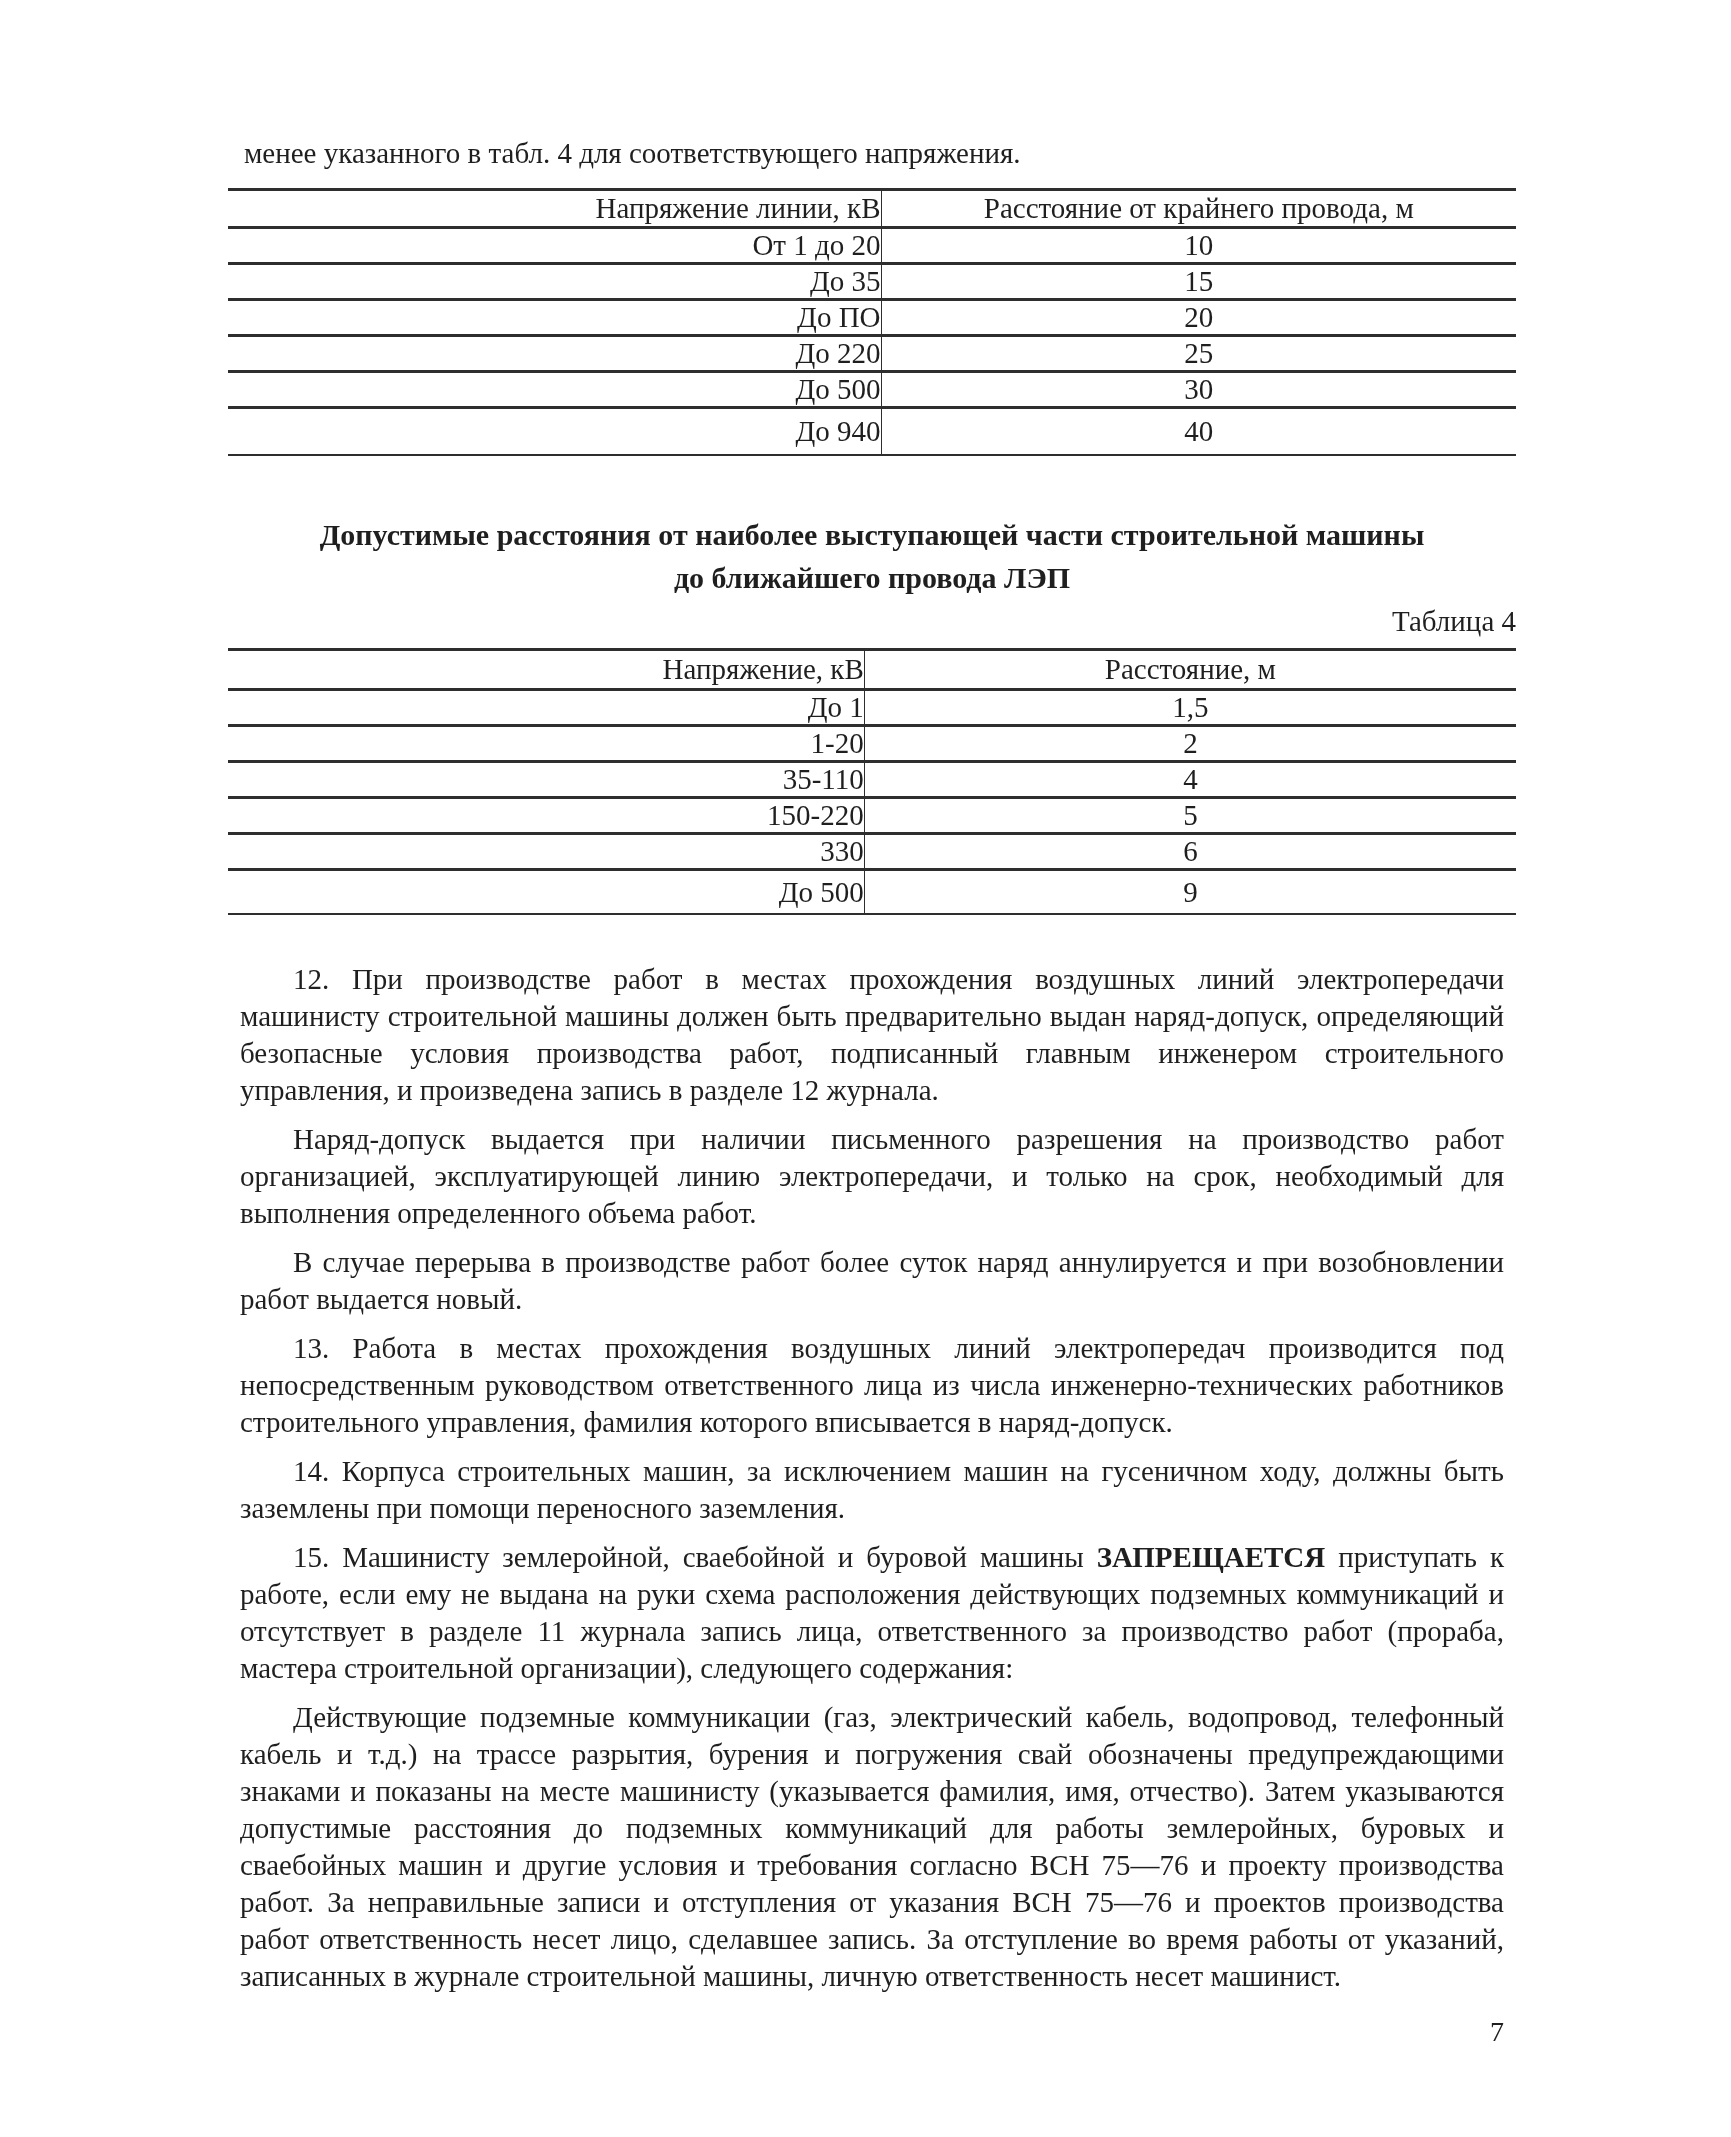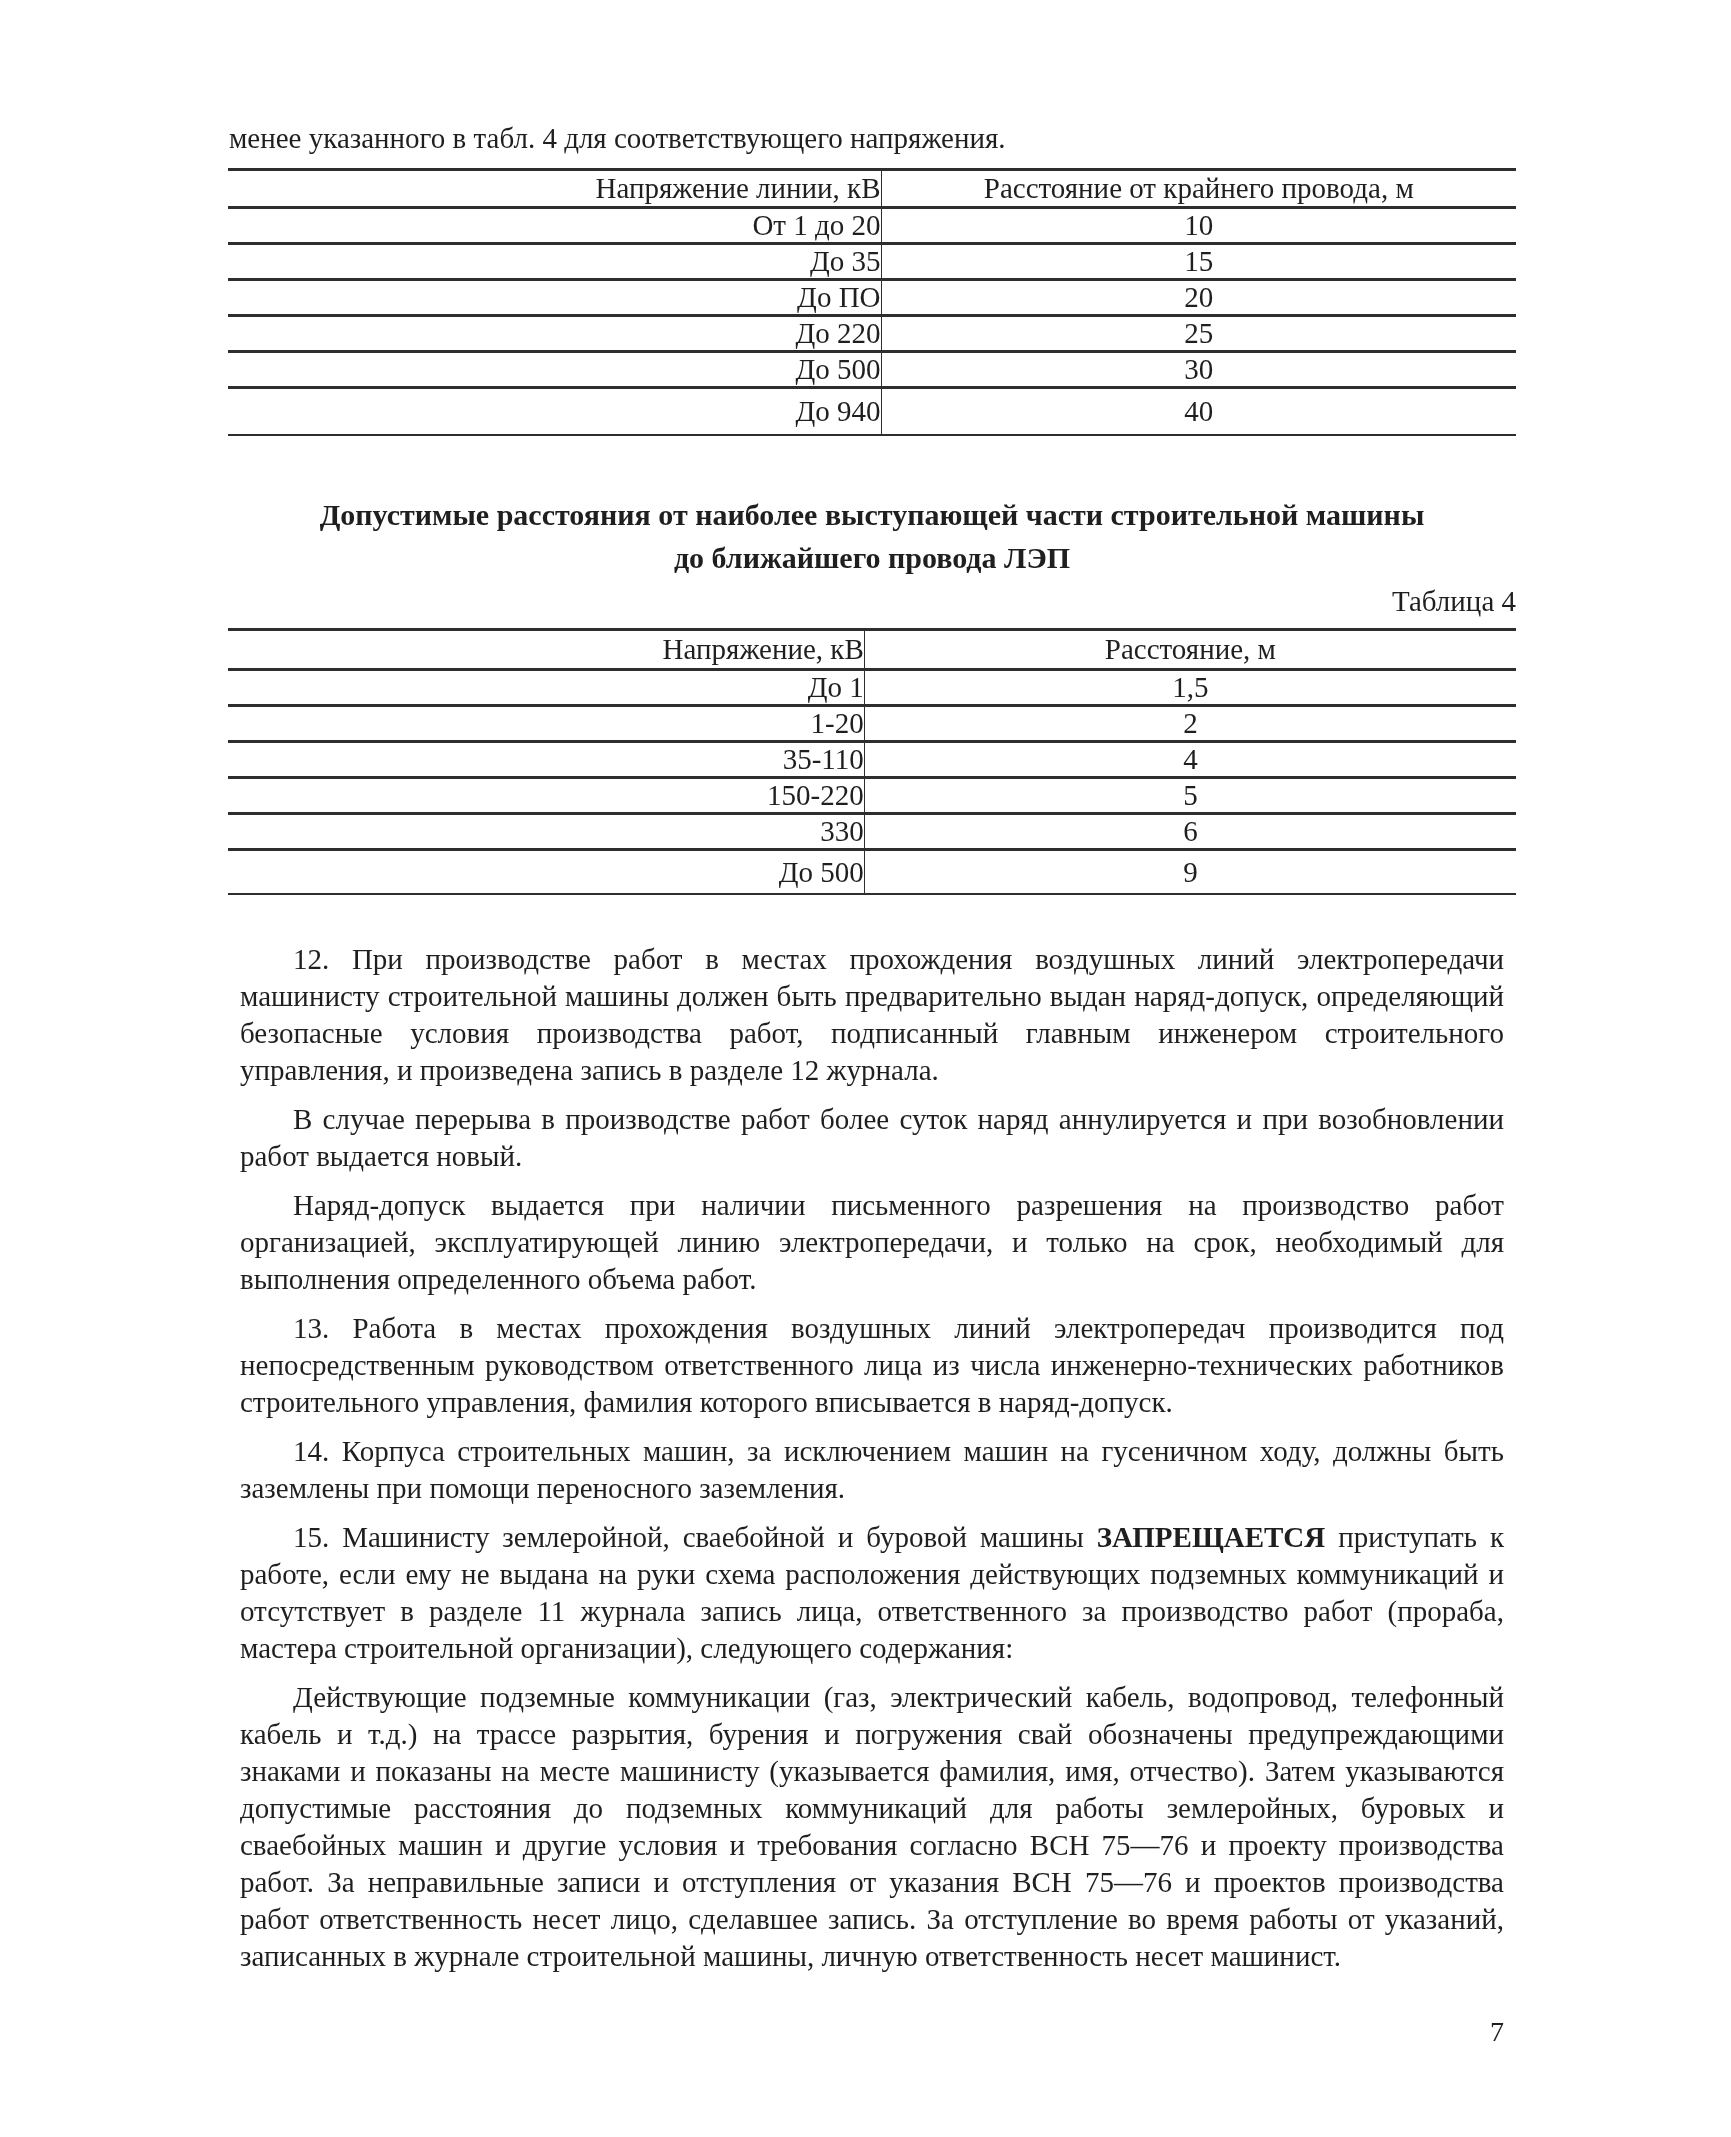--- a/index.html
+++ b/index.html
@@ -12,21 +12,21 @@
     color: #1f1f1f;
     overflow: hidden;
   }
   .content {
     position: absolute;
     left: 228px;
     top: 0;
     width: 1288px;
   }
   .intro {
-    margin: 1px;
+    margin: 16px;
     padding-top: 119px;
     font-size: 29px;
     line-height: 37px;
     text-align: left;
   }
   .tbl-label {
     font-size: 29px;
     line-height: 37px;
     text-align: right;
   }
@@ -170,22 +170,22 @@
         </tr>
         <tr>
           <td class="c1">До 500</td>
           <td>9</td>
         </tr>
       </tbody>
     </table>
 
     <div class="paragraphs" id="paragraphs">
         <p><span>12. При производстве работ в местах прохождения воздушных линий электропередачи машинисту строительной машины должен быть предварительно выдан наряд-допуск, определяющий безопасные условия производства работ, подписанный главным инженером строительного управления, и произведена запись в разделе 12 журнала.</span></p>
+        <p><span>Наряд-допуск выдается при наличии письменного разрешения на производство работ организацией, эксплуатирующей линию электропередачи, и только на срок, необходимый для выполнения определенного объема работ.</span></p>
         <p><span>В случае перерыва в производстве работ более суток наряд аннулируется и при возобновлении работ выдается новый.</span></p>
-        <p><span>Наряд-допуск выдается при наличии письменного разрешения на производство работ организацией, эксплуатирующей линию электропередачи, и только на срок, необходимый для выполнения определенного объема работ.</span></p>
         <p><span>13. Работа в местах прохождения воздушных линий электропередач производится под непосредственным руководством ответственного лица из числа инженерно-технических работников строительного управления, фамилия которого вписывается в наряд-допуск.</span></p>
         <p><span>14. Корпуса строительных машин, за исключением машин на гусеничном ходу, должны быть заземлены при помощи переносного заземления.</span></p>
         <p><span>15. Машинисту землеройной, сваебойной и буровой машины </span><b>ЗАПРЕЩАЕТСЯ</b><span> приступать к работе, если ему не выдана на руки схема расположения действующих подземных коммуникаций и отсутствует в разделе 11 журнала запись лица, ответственного за производство работ (прораба, мастера строительной организации), следующего содержания:</span></p>
         <p><span>Действующие подземные коммуникации (газ, электрический кабель, водопровод, телефонный кабель и т.д.) на трассе разрытия, бурения и погружения свай обозначены предупреждающими знаками и показаны на месте машинисту (указывается фамилия, имя, отчество). Затем указываются допустимые расстояния до подземных коммуникаций для работы землеройных, буровых и сваебойных машин и другие условия и требования согласно ВСН 75—76 и проекту производства работ. За неправильные записи и отступления от указания ВСН 75—76 и проектов производства работ ответственность несет лицо, сделавшее запись. За отступление во время работы от указаний, записанных в журнале строительной машины, личную ответственность несет машинист.</span></p>
       </div>
 
   </div>
 
   <div class="page-number">7</div>
 </div>

